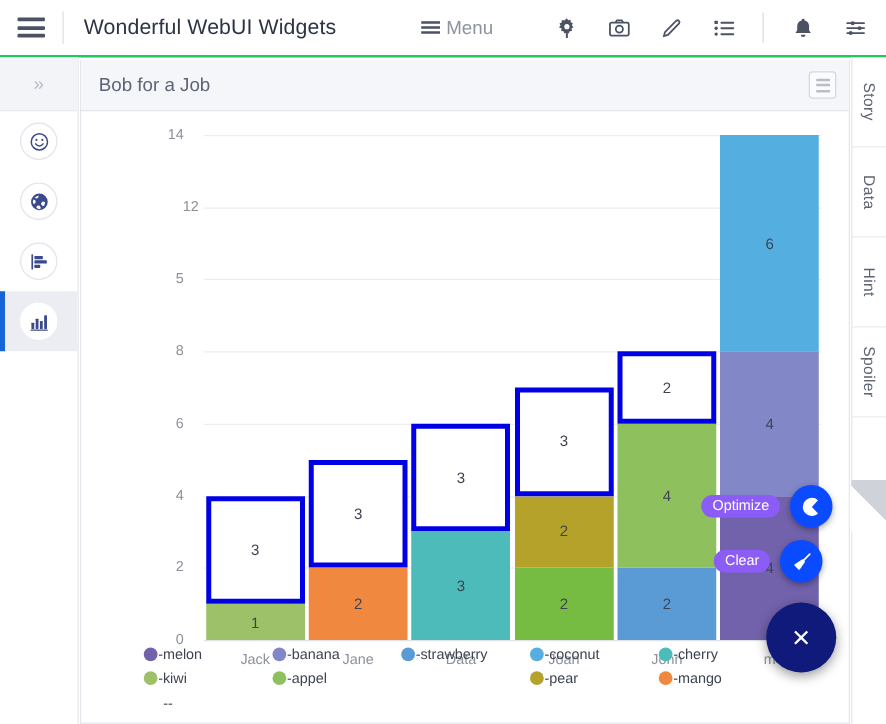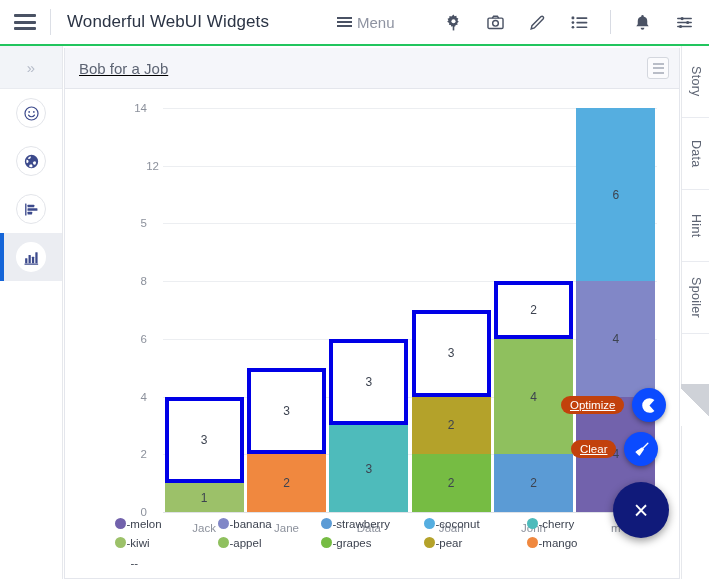--- a/index.html
+++ b/index.html
@@ -94,21 +94,21 @@
     position: absolute; top: 338px; right: 0;
     width: 28px; height: 42px;
     background: linear-gradient(225deg, #cfd2d8 0%, #cfd2d8 46%, #ffffff 47%, #ffffff 100%);
   }
 
   
   #card {
     position: absolute; top: 48px; left: 64px;
     width: 616px; height: 531px;
     background: #ffffff;
-    border: 1px solid #e4e6ec; border-top: none; text-decoration: underline;
+    border: 1px solid #e4e6ec; border-top: none;
   }
   #card-head {
     height: 41px; background: #f5f6fa;
     border-bottom: 1px solid #e4e6ec;
     display: flex; align-items: center; padding: 0 10px 0 14px;
   }
   #card-title { font-size: 15px; color: #5d6473; }
   #card-menu {
     margin-left: auto; width: 22px; height: 22px;
     border: 1px solid #d4d7de; border-radius: 3px;
@@ -147,22 +147,22 @@
   }
   .lcol { width: 103px; }
   .litem { display: flex; gap: 1px; height: 19px; }
   .ldot { width: 11px; height: 11px; border-radius: 50%; flex: none; }
   .ltxt { font-size: 11.5px; color: #3d4350; white-space: nowrap; }
   .ldash { font-size: 11.5px; color: #3d4350; padding-left: 16px; line-height: 14px; }
 
   
   .fabwrap { position: absolute; display: flex; align-items: center; gap: 8px; }
   .fabtip {
-    background: #c2410c; color: #ffffff; font-size: 11.5px;
-    padding: 3px 9px; border-radius: 10px; white-space: nowrap; text-decoration: underline;
+    background: #8b5cf6; color: #ffffff; font-size: 11.5px;
+    padding: 3px 9px; border-radius: 10px; white-space: nowrap;
   }
   .fabmini {
     width: 34px; height: 34px; border-radius: 50%;
     background: #0b4bff;
     display: flex; align-items: center; justify-content: center;
     box-shadow: 0 2px 5px rgba(0,0,0,.35); cursor: pointer;
   }
   #fab-main {
     position: absolute; width: 56px; height: 56px; border-radius: 50%;
     background: #101a7a;
@@ -383,24 +383,20 @@
         <div class="litem">
           <span class="ldot" style="background: rgb(143, 192, 94);"></span>
           <span class="ltxt">-appel</span>
         </div>
       </div>
       <div class="lcol">
         <div class="litem">
           <span class="ldot" style="background: rgb(91, 155, 213);"></span>
           <span class="ltxt">-strawberry</span>
         </div>
-        <div class="litem">
-          <span class="ldot" style="background: rgb(118, 188, 67);"></span>
-          <span class="ltxt">-grapes</span>
-        </div>
       </div>
       <div class="lcol">
         <div class="litem">
           <span class="ldot" style="background: rgb(85, 174, 224);"></span>
           <span class="ltxt">-coconut</span>
         </div>
         <div class="litem">
           <span class="ldot" style="background: rgb(180, 162, 42);"></span>
           <span class="ltxt">-pear</span>
         </div>

